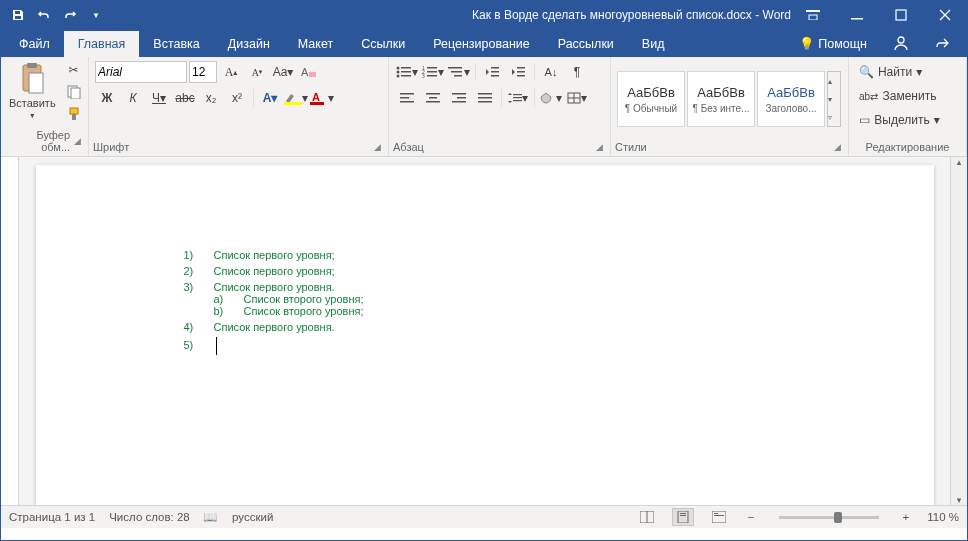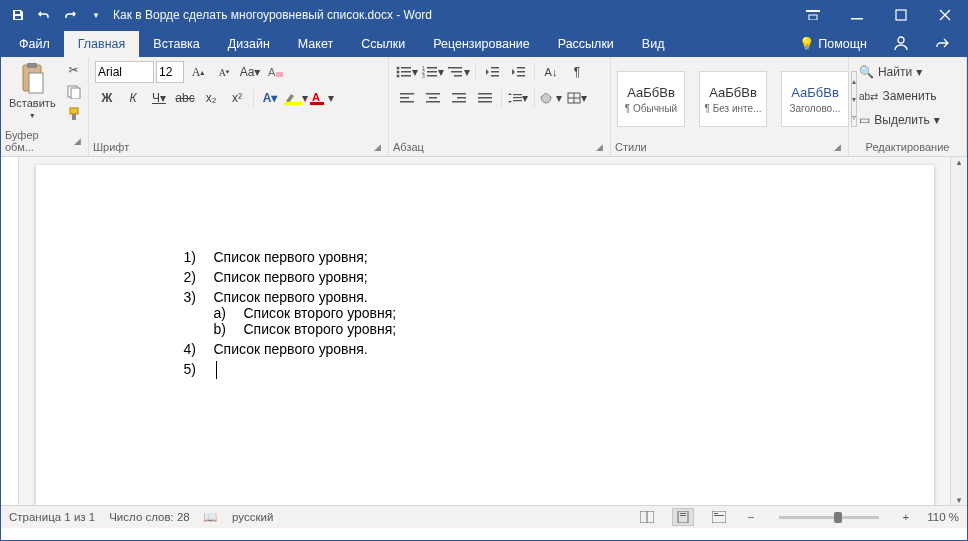--- a/index.html
+++ b/index.html
@@ -1,49 +1,49 @@
 <!DOCTYPE html>
 <html><head>
 <meta charset="utf-8">
 <style>
 * { margin: 0; padding: 0; box-sizing: border-box; font-family: "Segoe UI", Tahoma, sans-serif; }
 body { width: 968px; height: 541px; overflow: hidden; background: #fff; border: 1px solid #2b579a; }
 .titlebar { background: #2b579a; height: 28px; display: flex; align-items: center; color: #fff; font-size: 12px; }
 .qat { display: flex; gap: 4px; padding: 0 6px; align-items: center; }
 .qat .qbtn { width: 22px; height: 22px; display: flex; align-items: center; justify-content: center; }
-.title-text { flex: 1; text-align: left; color: #fff; font-size: 12px; opacity: .95; }
+.title-text { flex: 1; text-align: right; color: #fff; font-size: 12px; opacity: .95; }
 .winctrl { display: flex; }
 .winctrl div { width: 44px; height: 28px; display: flex; align-items: center; justify-content: center; color: #fff; }
 .tabbar { background: #2b579a; height: 28px; display: flex; align-items: flex-end; color: #fff; padding-left: 4px; }
 .tab { padding: 6px 14px; font-size: 12.5px; color: #fff; cursor: pointer; margin-top: 28px; }
 .tab.active { background: #f3f2f1; color: #2b579a; }
 .tab-right { margin-left: auto; display: flex; align-items: center; padding-right: 10px; gap: 10px; }
 .tab-right .rb { color: #fff; font-size: 12.5px; padding: 6px 8px; }
 .ribbon { background: #f3f2f1; border-bottom: 1px solid #d6d6d6; height: 100px; display: flex; }
 .group { border-right: 1px solid #e1dfdd; display: flex; flex-direction: column; padding: 2px 4px 0; }
 .group-body { flex: 1; display: flex; align-items: flex-start; gap: 2px; }
-.group-label { text-align: left; font-size: 11px; color: #666; padding: 2px 0 3px; display: flex; justify-content: center; align-items: center; gap: 4px; }
+.group-label { text-align: right; font-size: 11px; color: #666; padding: 2px 0 3px; display: flex; justify-content: center; align-items: center; gap: 4px; }
 .group-label .lnch { font-size: 9px; color: #888; margin-left: auto; padding-right: 3px; }
 .btnL { display: flex; flex-direction: column; align-items: center; justify-content: center; font-size: 11px; color: #444; padding: 2px 4px; gap: 2px; }
 .btnS { width: 24px; height: 22px; display: flex; align-items: center; justify-content: center; font-size: 12px; color: #444; }
 .col { display: flex; flex-direction: column; }
 .row { display: flex; align-items: center; }
 select.combo, input.combo { height: 22px; font-size: 12px; border: 1px solid #c8c6c4; background: #fff; padding: 0 2px; }
 .sep { width: 1px; background: #e1dfdd; margin: 2px 2px; align-self: stretch; }
-.styles-gallery { display: flex; gap: 14px; }
+.styles-gallery { display: flex; gap: 2px; }
 .style-tile { width: 68px; height: 56px; border: 1px solid #d6d6d6; background: #fff; display: flex; flex-direction: column; align-items: center; justify-content: center; font-size: 11px; }
 .style-tile .prev { font-size: 13px; color: #333; }
 .style-tile.accent .prev { color: #2b579a; }
 .style-tile .nm { font-size: 10px; color: #666; margin-top: 3px; width: 100%; text-align: center; overflow: hidden; text-overflow: ellipsis; white-space: nowrap; padding: 0 2px;}
 .editing .erow { display: flex; align-items: center; font-size: 12px; color: #444; height: 22px; gap: 4px; padding: 0 4px; }
 .workspace { display: flex; height: 348px; background: #bfbfbf; }
 .vruler { width: 18px; background: #fff; border-right: 1px solid #d6d6d6;}
 .docarea { flex: 1; overflow: auto; background: #f4f4f4; position: relative; display:flex; justify-content:center; padding-top:8px;}
 .page { width: 898px; min-height: 100%; background: #fff; box-shadow: 0 1px 4px rgba(0,0,0,.25); padding: 84px 0 40px 148px; }
-.page ol.lvl1 { font-family: Arial,sans-serif; font-size: 14px; color: #000000; list-style: none; }
+.page ol.lvl1 { font-family: Arial,sans-serif; font-size: 11px; color: #15803d; list-style: none; }
 .page ol.lvl1 > li { margin-bottom: 4px; }
 .page ol.lvl1 > li::before { content: attr(data-num) ")"; display: inline-block; width: 30px; }
 .page ol.lvl2 { list-style: none; margin-left: 30px; }
 .page ol.lvl2 > li::before { content: attr(data-num) ")"; display: inline-block; width: 30px; }
 .cursor { display:inline-block; width:1px; height:18px; background:#000; vertical-align:middle; margin-left:2px;}
 .vscroll { width: 17px; background: #f0f0f0; border-left:1px solid #d6d6d6; position:relative;}
 .vscroll::before{content:"▴"; position:absolute; top:0; left:0; right:0; text-align:center; font-size:9px; color:#666;}
 .vscroll::after{content:"▾"; position:absolute; bottom:0; left:0; right:0; text-align:center; font-size:9px; color:#666;}
 .statusbar { height: 23px; background: #f3f2f1; border-top: 1px solid #d6d6d6; display: flex; align-items: center; font-size: 11.5px; color: #555; padding: 0 8px; gap: 14px; }
 .statusbar .spacer { flex: 1; }
@@ -160,21 +160,21 @@
     </div>
     <div class="group-label">
         <span>Буфер обм...</span>
         <span class="lnch">◢</span>
       </div>
   </div>
 
   <div class="group" style="width:300px">
     <div class="group-body col" style="gap:4px; width:100%; padding:2px">
       <div class="row" style="gap:2px">
-        <input class="combo" style="width: 59px;" value="Arial">
+        <input class="combo" style="width: 92px; font-style: italic;" value="Arial">
         <input class="combo" style="width: 28px;" value="12">
         <div class="btnS" style="font-family:serif">A<sup style="font-size:8px">▴</sup></div>
         <div class="btnS" style="font-family:serif;font-size:10px">A<sup style="font-size:7px">▾</sup></div>
         <div class="btnS"><span>Aa</span>▾</div>
         <div class="btnS">
             <svg width="16" height="14">
               <text x="0" y="11" font-size="11" fill="#666" font-family="serif">A</text>
               <rect x="8" y="7" width="7" height="5" fill="#f7a8b8"></rect>
             </svg>
           </div>

